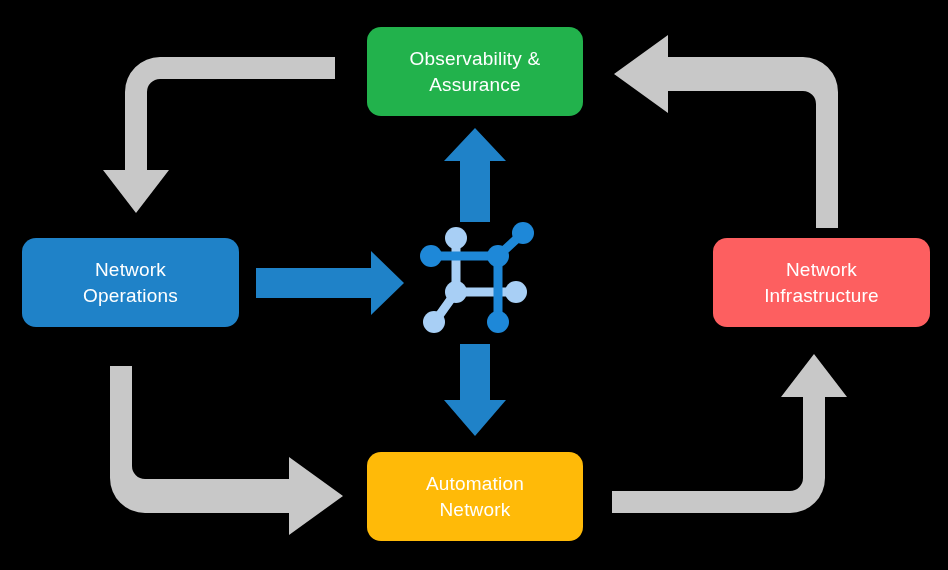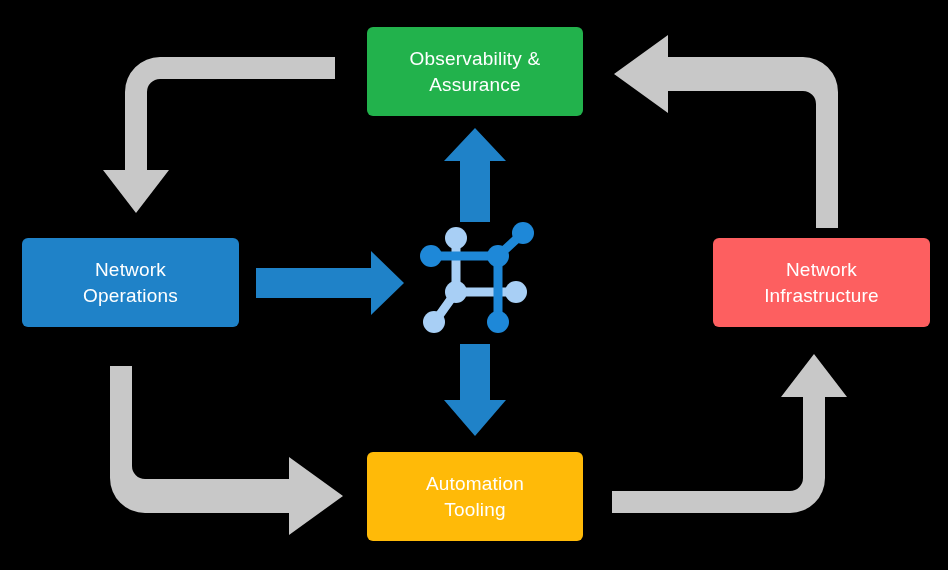--- a/index.html
+++ b/index.html
@@ -14,21 +14,21 @@
     font-family: "Liberation Sans", sans-serif;
   }
   #canvas {
     position: relative;
     width: 948px;
     height: 570px;
     background: #000000;
   }
   .node-box {
     position: absolute;
-    border-radius: 6px;
+    border-radius: 14px;
     display: flex;
     align-items: center;
     justify-content: center;
     text-align: center;
     color: #ffffff;
     font-size: 19px;
     line-height: 1.35;
     font-family: "Liberation Sans", sans-serif;
     letter-spacing: 0.2px;
     box-sizing: border-box;
@@ -129,15 +129,15 @@
   <div id="box-observability" class="node-box" style="background:#22B24C">Observability &amp;
 Assurance</div>
 
   <div id="box-network-operations" class="node-box" style="background:#1F82C8">Network
 Operations</div>
 
   <div id="box-network-infrastructure" class="node-box" style="background:#FD5F60">Network
 Infrastructure</div>
 
   <div id="box-automation-tooling" class="node-box" style="background:#FFBA08">Automation
-Tooling</div>
+Network</div>
 
 </div>
 
 </body></html>

